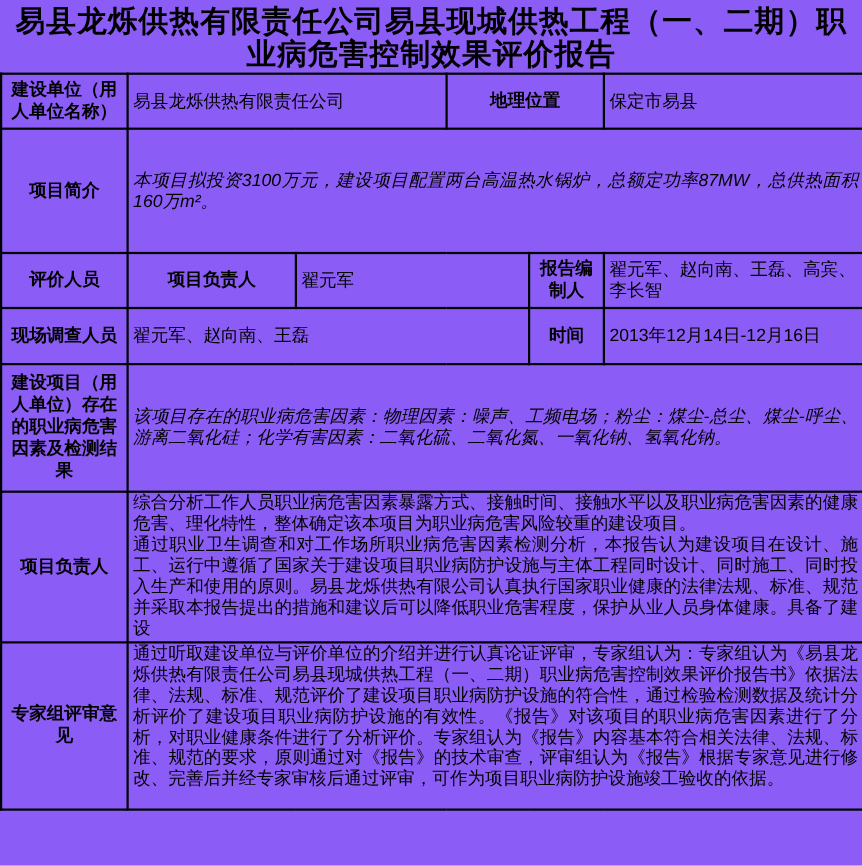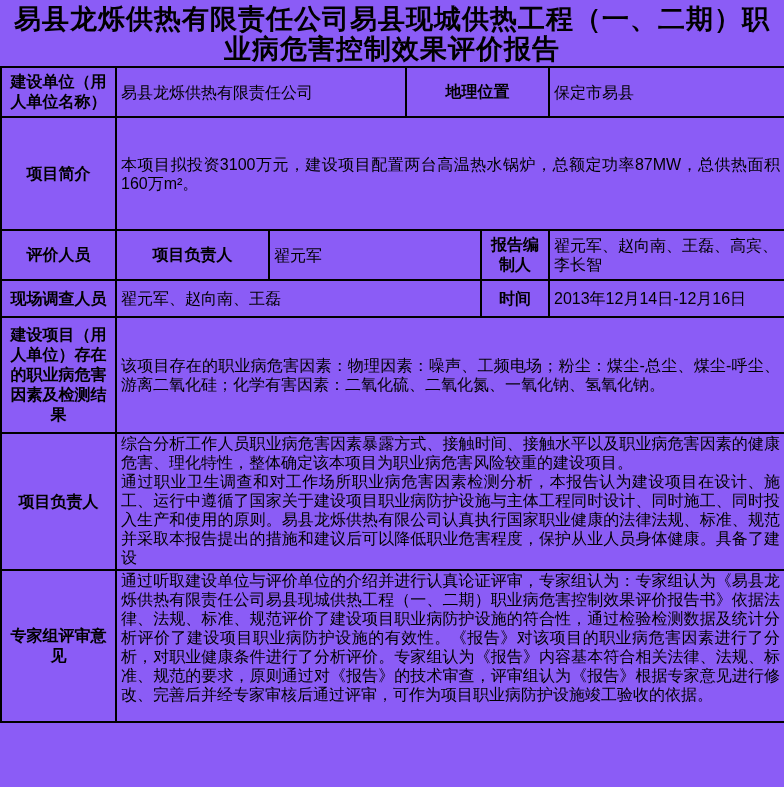--- a/index.html
+++ b/index.html
@@ -47,31 +47,32 @@
     font-size: 16px;
     line-height: 19px;
   }
   td.center {
     vertical-align: middle;
     margin-top: 36px;
   }
   td.text {
     text-align: justify;
     vertical-align: middle;
+    font-style: italic;
   }
   td.text-top {
     text-align: justify;
     vertical-align: top;
     padding-top: 0;
   }
   tr.r1 { height: 50px; }
   tr.r2 { height: 51px; }
   tr.r3 { height: 113px; }
   tr.r4 { height: 50px; }
-  tr.r5 { height: 37px; }
+  tr.r5 { height: 51px; }
   tr.r6 { height: 116px; }
   tr.r7 { height: 114px; }
   tr.r8 { height: 152px; }
 </style>
 </head>
 <body>
 
 <div class="page">
 
   <h1 class="title">易县龙烁供热有限责任公司易县现城供热工程（一、二期）职业病危害控制效果评价报告</h1>

